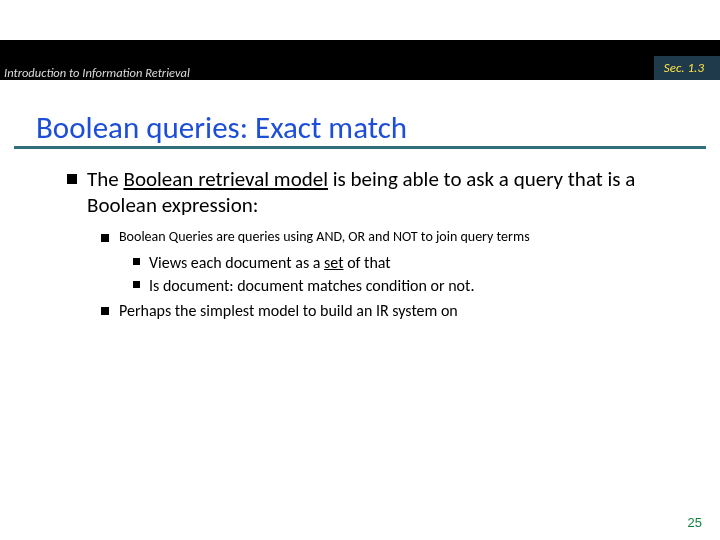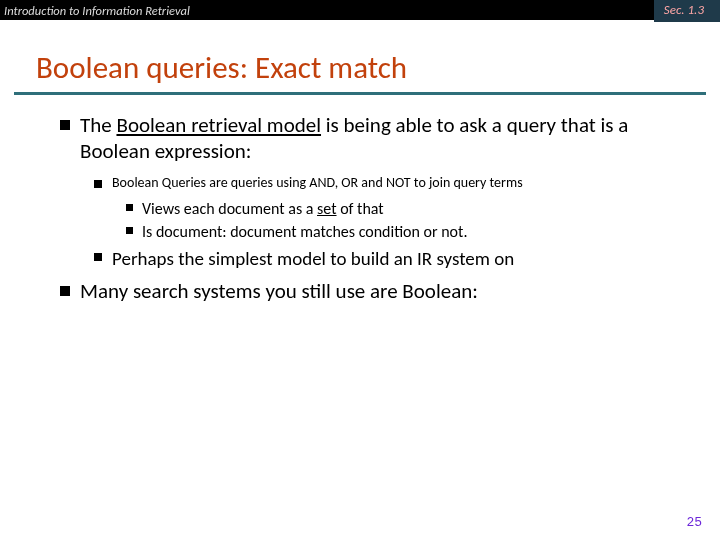--- a/index.html
+++ b/index.html
@@ -7,84 +7,86 @@
     width: 720px;
     height: 540px;
     background: #ffffff;
     font-family: Calibri, "Segoe UI", Arial, sans-serif;
     color: #000;
     position: relative;
     overflow: hidden;
   }
   .topbar {
     width: 100%;
-    height: 20px;
+    height: 40px;
     background: #000000;
     display: flex;
     justify-content: space-between;
-    align-items: center;
+    align-items: flex-end;
     padding: 0 6px 0 4px;
+    margin-top: 40px;
   }
   .topbar-left {
     color: #dddddd;
     font-style: italic;
     font-size: 12.5px;
     font-family: Calibri, Arial, sans-serif;
   }
   .sec-box {
     background: #1f3a4a;
-    color: #fca5a5;
+    color: #fde047;
     font-style: italic;
     font-size: 13px;
     padding: 2px 16px 2px 10px;
     height: 24px;
     line-height: 20px;
     margin-right: -6px;
   }
   .title {
     font-size: 31px;
     font-weight: 400;
-    color: #c2410c;
-    margin: 28px 0 6px 36px;
+    color: #1d4ed8;
+    margin: 28px 0 0 36px;
     font-family: Calibri, Arial, sans-serif;
   }
   .rule {
     height: 3px;
     background: #2f6f7a;
     margin: 0 14px 0 14px;
   }
   .content {
     padding: 18px 30px 0 44px;
     font-size: 20px;
     line-height: 1.22;
+    margin-left: 7px;
   }
   .lvl1 { padding-left: 36px; position: relative; margin-bottom: 10px; font-size: 21px; }
   .lvl2 { padding-left: 68px; position: relative; margin-bottom: 8px; font-size: 14px; }
   .lvl3 { padding-left: 98px; position: relative; margin-bottom: 3px; font-size: 16px; }
-  .lvl2b { padding-left: 68px; position: relative; margin-bottom: 8px; font-size: 19px; margin-top:6px;}
+  .lvl2b { padding-left: 68px; position: relative; margin-bottom: 8px; font-size: 16px; margin-top:6px;}
   .bullet::before {
     content: "";
     position: absolute;
     left: 16px;
     top: 6px;
     width: 10px;
     height: 10px;
     background: #000;
   }
   .lvl1.bullet::before { left: 16px; top: 7px; width: 10px; height: 10px; }
   .lvl2.bullet::before, .lvl2b.bullet::before { left: 50px; top: 6px; width: 8px; height: 8px; }
   .lvl3.bullet::before { left: 82px; top: 5px; width: 7px; height: 7px; }
   .ul { text-decoration: underline; }
   .pagenum {
     position: absolute;
     bottom: 10px;
     right: 18px;
     font-size: 13px;
-    color: #6d28d9;
-    font-family: Liberation Mono, monospace;
+    color: #15803d;
+    font-family: Liberation Sans, sans-serif;
     margin-left: 8px;
   }
   .inline { display: inline; }
   .gap-top { margin-top: 10px; }
 </style>
 </head>
 <body>
 
 <div class="topbar">
   <span class="topbar-left">Introduction to Information Retrieval</span>
@@ -109,20 +111,17 @@
   </div>
   <div class="lvl3 bullet">
     <span>Is document: document matches condition or not.</span>
   </div>
 
   <div class="lvl2b bullet">
     <span>Perhaps the simplest model to build an IR system on</span>
   </div>
 
 
-  <div class="lvl1 bullet">
-    <span>Many search systems you still use are Boolean:</span>
-  </div>
 
 
 </div>
 
 <div class="pagenum">25</div>
 
 </body></html>

